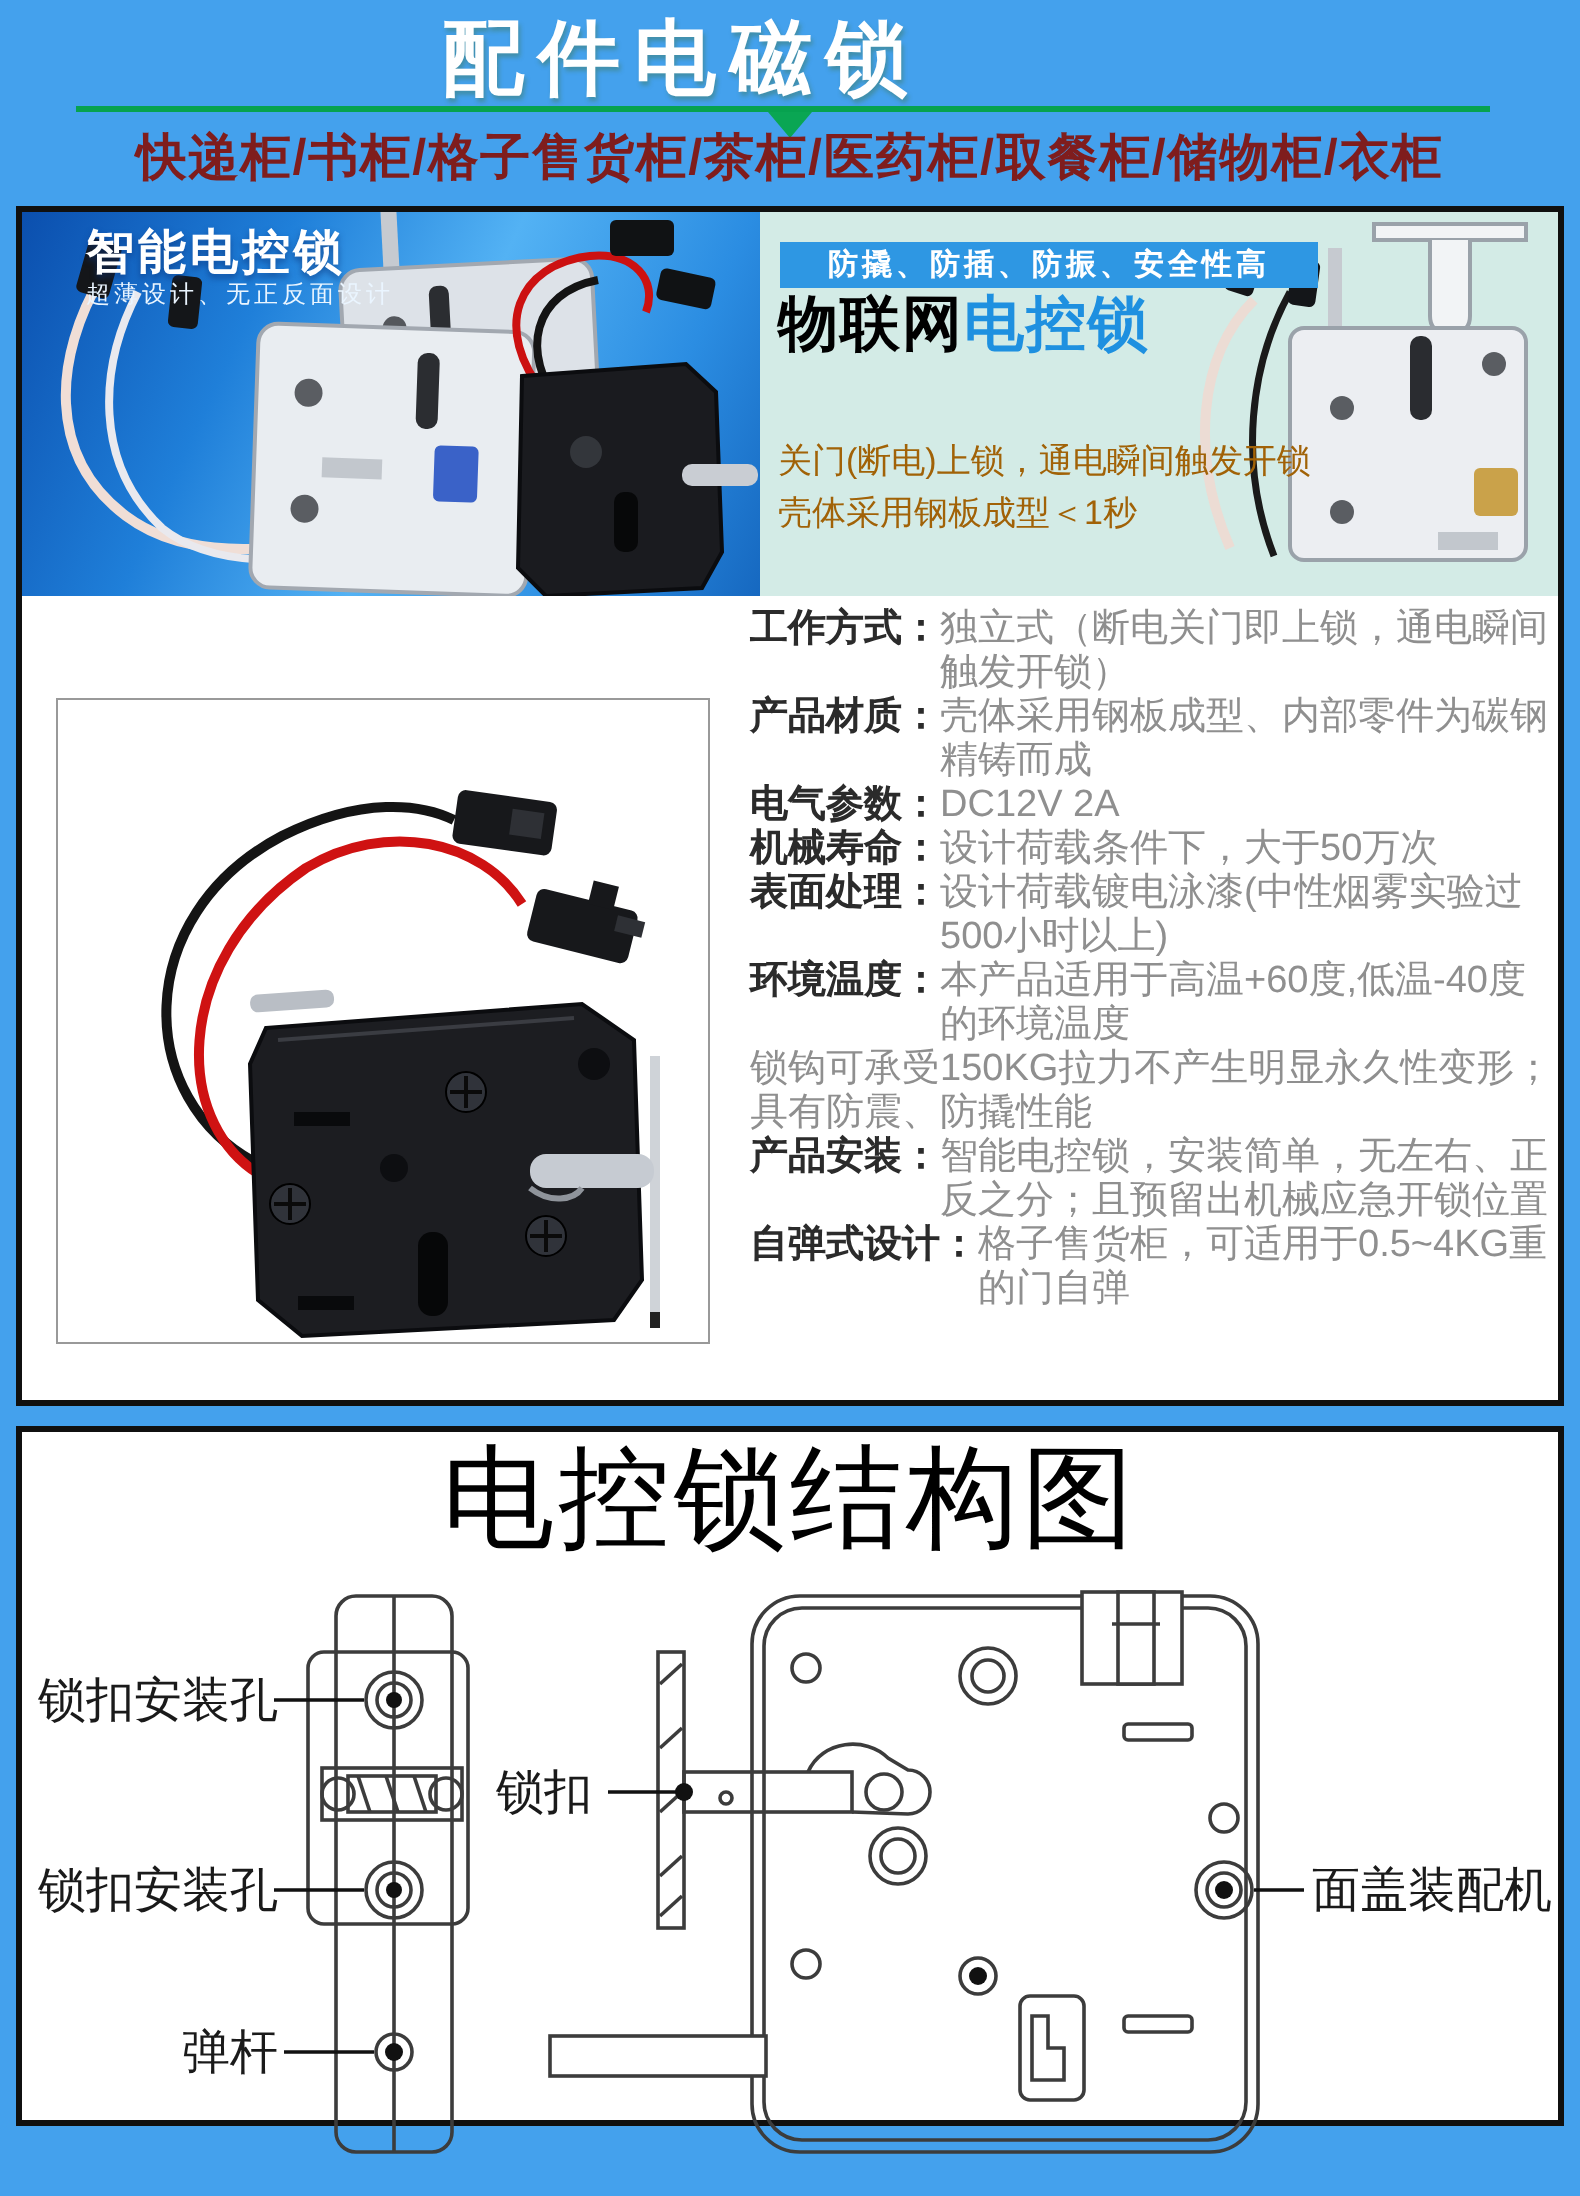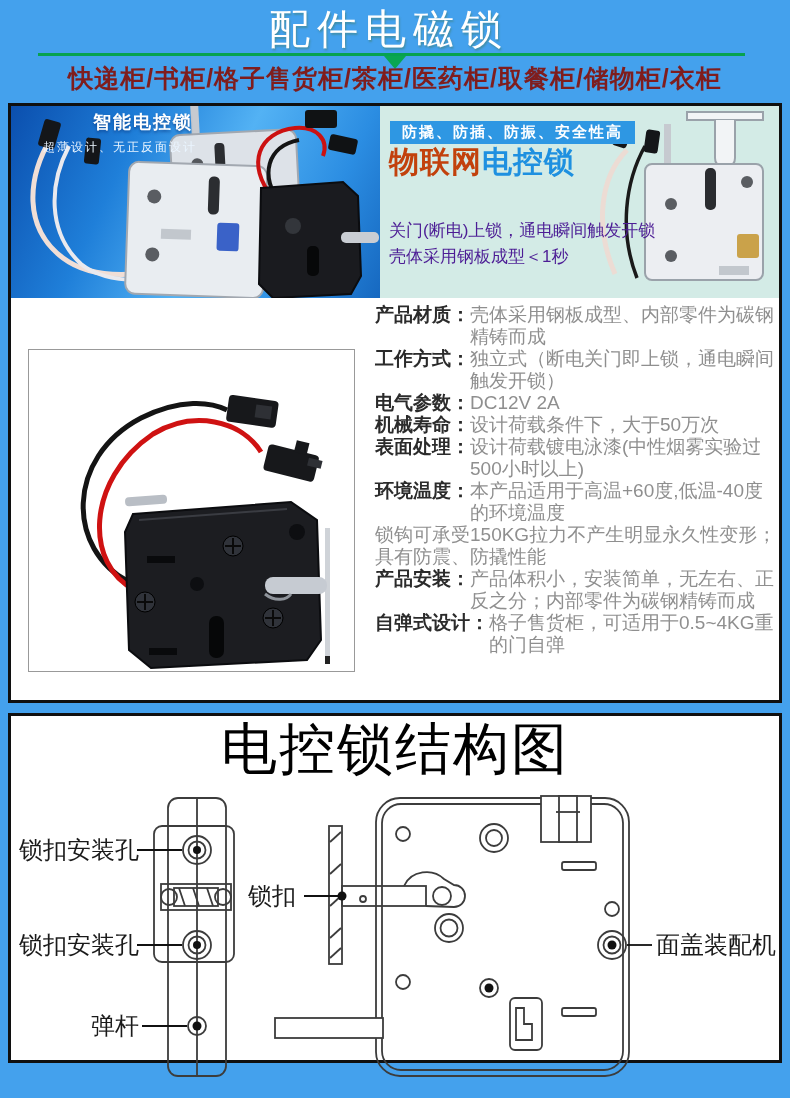--- a/index.html
+++ b/index.html
@@ -4,23 +4,22 @@
 <style>
   html,body{margin:0;padding:0;}
   body{
     width:790px;height:1098px;position:relative;overflow:hidden;
     background:#44a1ed;
     font-family:"Liberation Sans","DejaVu Sans",sans-serif;
   }
   
   .page-title{
     position:absolute;top:2px;left:0;width:682px;text-align:center;
-    font-size:41px;font-weight:normal;color:#ffffff;letter-spacing:7px;
+    font-size:41px;font-weight:bold;color:#ffffff;letter-spacing:7px;
     text-shadow:1px 2px 2px rgba(60,110,40,.35);
-    margin-left:48px;
   }
   .green-line{position:absolute;top:53px;left:38px;width:707px;height:3px;background:#07a24f;}
   .green-triangle{
     position:absolute;top:56px;left:384px;width:0;height:0;
     border-left:11px solid transparent;border-right:11px solid transparent;
     border-top:13px solid #0aa653;
   }
   .categories{
     position:absolute;top:62px;left:0;width:790px;text-align:center;
     font-size:25px;font-weight:bold;color:#7f1d1d;letter-spacing:1px;
@@ -29,38 +28,38 @@
   .product-box{
     position:absolute;left:8px;top:103px;width:774px;height:600px;
     background:#ffffff;border:3px solid #101010;box-sizing:border-box;
   }
   .banner{position:absolute;left:0;top:0;width:768px;height:192px;display:flex;overflow:hidden;}
   .banner-left{
     position:relative;width:369px;height:192px;flex:none;overflow:hidden;
     background:linear-gradient(115deg,#0b4fae 0%,#1f7fd9 30%,#53b2f4 55%,#2b8de2 80%,#1668c0 100%);
   }
   .banner-left-title{
-    position:absolute;left:32px;top:4px;width:200px;text-align:center;
-    font-size:18px;font-weight:bold;color:#ffffff;letter-spacing:2px;
+    position:absolute;left:32px;top:4px;width:200px;text-align:left;
+    font-size:24px;font-weight:bold;color:#ffffff;letter-spacing:2px;
     text-shadow:0 2px 3px rgba(10,50,120,.6);
   }
   .banner-left-sub{
     position:absolute;left:32px;top:33px;width:200px;text-align:left;
     font-size:12px;color:#eaf5ff;letter-spacing:2px;
   }
   .banner-left svg{position:absolute;left:0;top:0;}
   .banner-right{position:relative;flex:1;height:192px;background:#d3ebe6;overflow:hidden;}
   .badge{
     position:absolute;left:10px;top:15px;background:#2e97e3;color:#fff;
-    font-size:15px;font-weight:bold;letter-spacing:2px;padding:2px 12px;
+    font-size:15px;font-weight:bold;letter-spacing:2px;padding:2px 24px;
   }
   .bright-title{position:absolute;left:9px;top:36px;font-size:30px;font-weight:bold;letter-spacing:1px;}
-  .bright-title .t-black{color:#c2410c;}
+  .bright-title .t-black{color:#000000;}
   .bright-title .t-blue{color:#1e90e0;}
-  .banner-desc{position:absolute;left:9px;top:112px;font-size:17px;color:#4c1d95;line-height:26px;}
+  .banner-desc{position:absolute;left:9px;top:112px;font-size:17px;color:#a16207;line-height:26px;}
   .banner-right svg{position:absolute;right:0;top:0;}
   
   .photo-box{
     position:absolute;left:17px;top:243px;width:327px;height:323px;
     background:#fff;border:1px solid #999;box-sizing:border-box;
   }
   .spec-list{position:absolute;left:364px;top:198px;width:402px;}
   .spec-row{display:flex;font-size:19px;line-height:22px;}
   .spec-label{flex:none;font-weight:bold;color:#2b2b2b;white-space:nowrap;}
   .spec-value{flex:1;color:#8f8f8f;}
@@ -192,49 +191,49 @@
       <rect x="118" y="206" width="28" height="7" fill="#090a0c"></rect>
       <rect x="120" y="298" width="28" height="7" fill="#090a0c"></rect>
       <rect x="180" y="266" width="15" height="42" rx="7" fill="#060708"></rect>
       <circle cx="168" cy="234" r="7" fill="#0d0e11"></circle>
       <circle cx="268" cy="182" r="8" fill="#0d0e11"></circle>
     </svg>
   </div>
 
   <div class="spec-list">
     <div class="spec-row">
+        <span class="spec-label">工作方式：</span>
+        <span class="spec-value">独立式（断电关门即上锁，通电瞬间触发开锁）</span>
+      </div>
+    <div class="spec-row">
         <span class="spec-label">产品材质：</span>
         <span class="spec-value">壳体采用钢板成型、内部零件为碳钢精铸而成</span>
       </div>
     <div class="spec-row">
-        <span class="spec-label">工作方式：</span>
-        <span class="spec-value">独立式（断电关门即上锁，通电瞬间触发开锁）</span>
-      </div>
-    <div class="spec-row">
         <span class="spec-label">电气参数：</span>
         <span class="spec-value">DC12V 2A</span>
       </div>
     <div class="spec-row">
         <span class="spec-label">机械寿命：</span>
         <span class="spec-value">设计荷载条件下，大于50万次</span>
       </div>
     <div class="spec-row">
         <span class="spec-label">表面处理：</span>
         <span class="spec-value">设计荷载镀电泳漆(中性烟雾实验过500小时以上)</span>
       </div>
     <div class="spec-row">
         <span class="spec-label">环境温度：</span>
         <span class="spec-value">本产品适用于高温+60度,低温-40度的环境温度</span>
       </div>
     <div class="spec-row">
         <span class="spec-value">锁钩可承受150KG拉力不产生明显永久性变形；具有防震、防撬性能</span>
       </div>
     <div class="spec-row">
         <span class="spec-label">产品安装：</span>
-        <span class="spec-value">产品体积小，安装简单，无左右、正反之分；内部零件为碳钢精铸而成</span>
+        <span class="spec-value">智能电控锁，安装简单，无左右、正反之分；且预留出机械应急开锁位置</span>
       </div>
     <div class="spec-row">
         <span class="spec-label">自弹式设计：</span>
         <span class="spec-value">格子售货柜，可适用于0.5~4KG重的门自弹</span>
       </div>
   </div>
 </div>
 
 <div class="diagram-box">
   <h2 class="diagram-title">电控锁结构图</h2>

